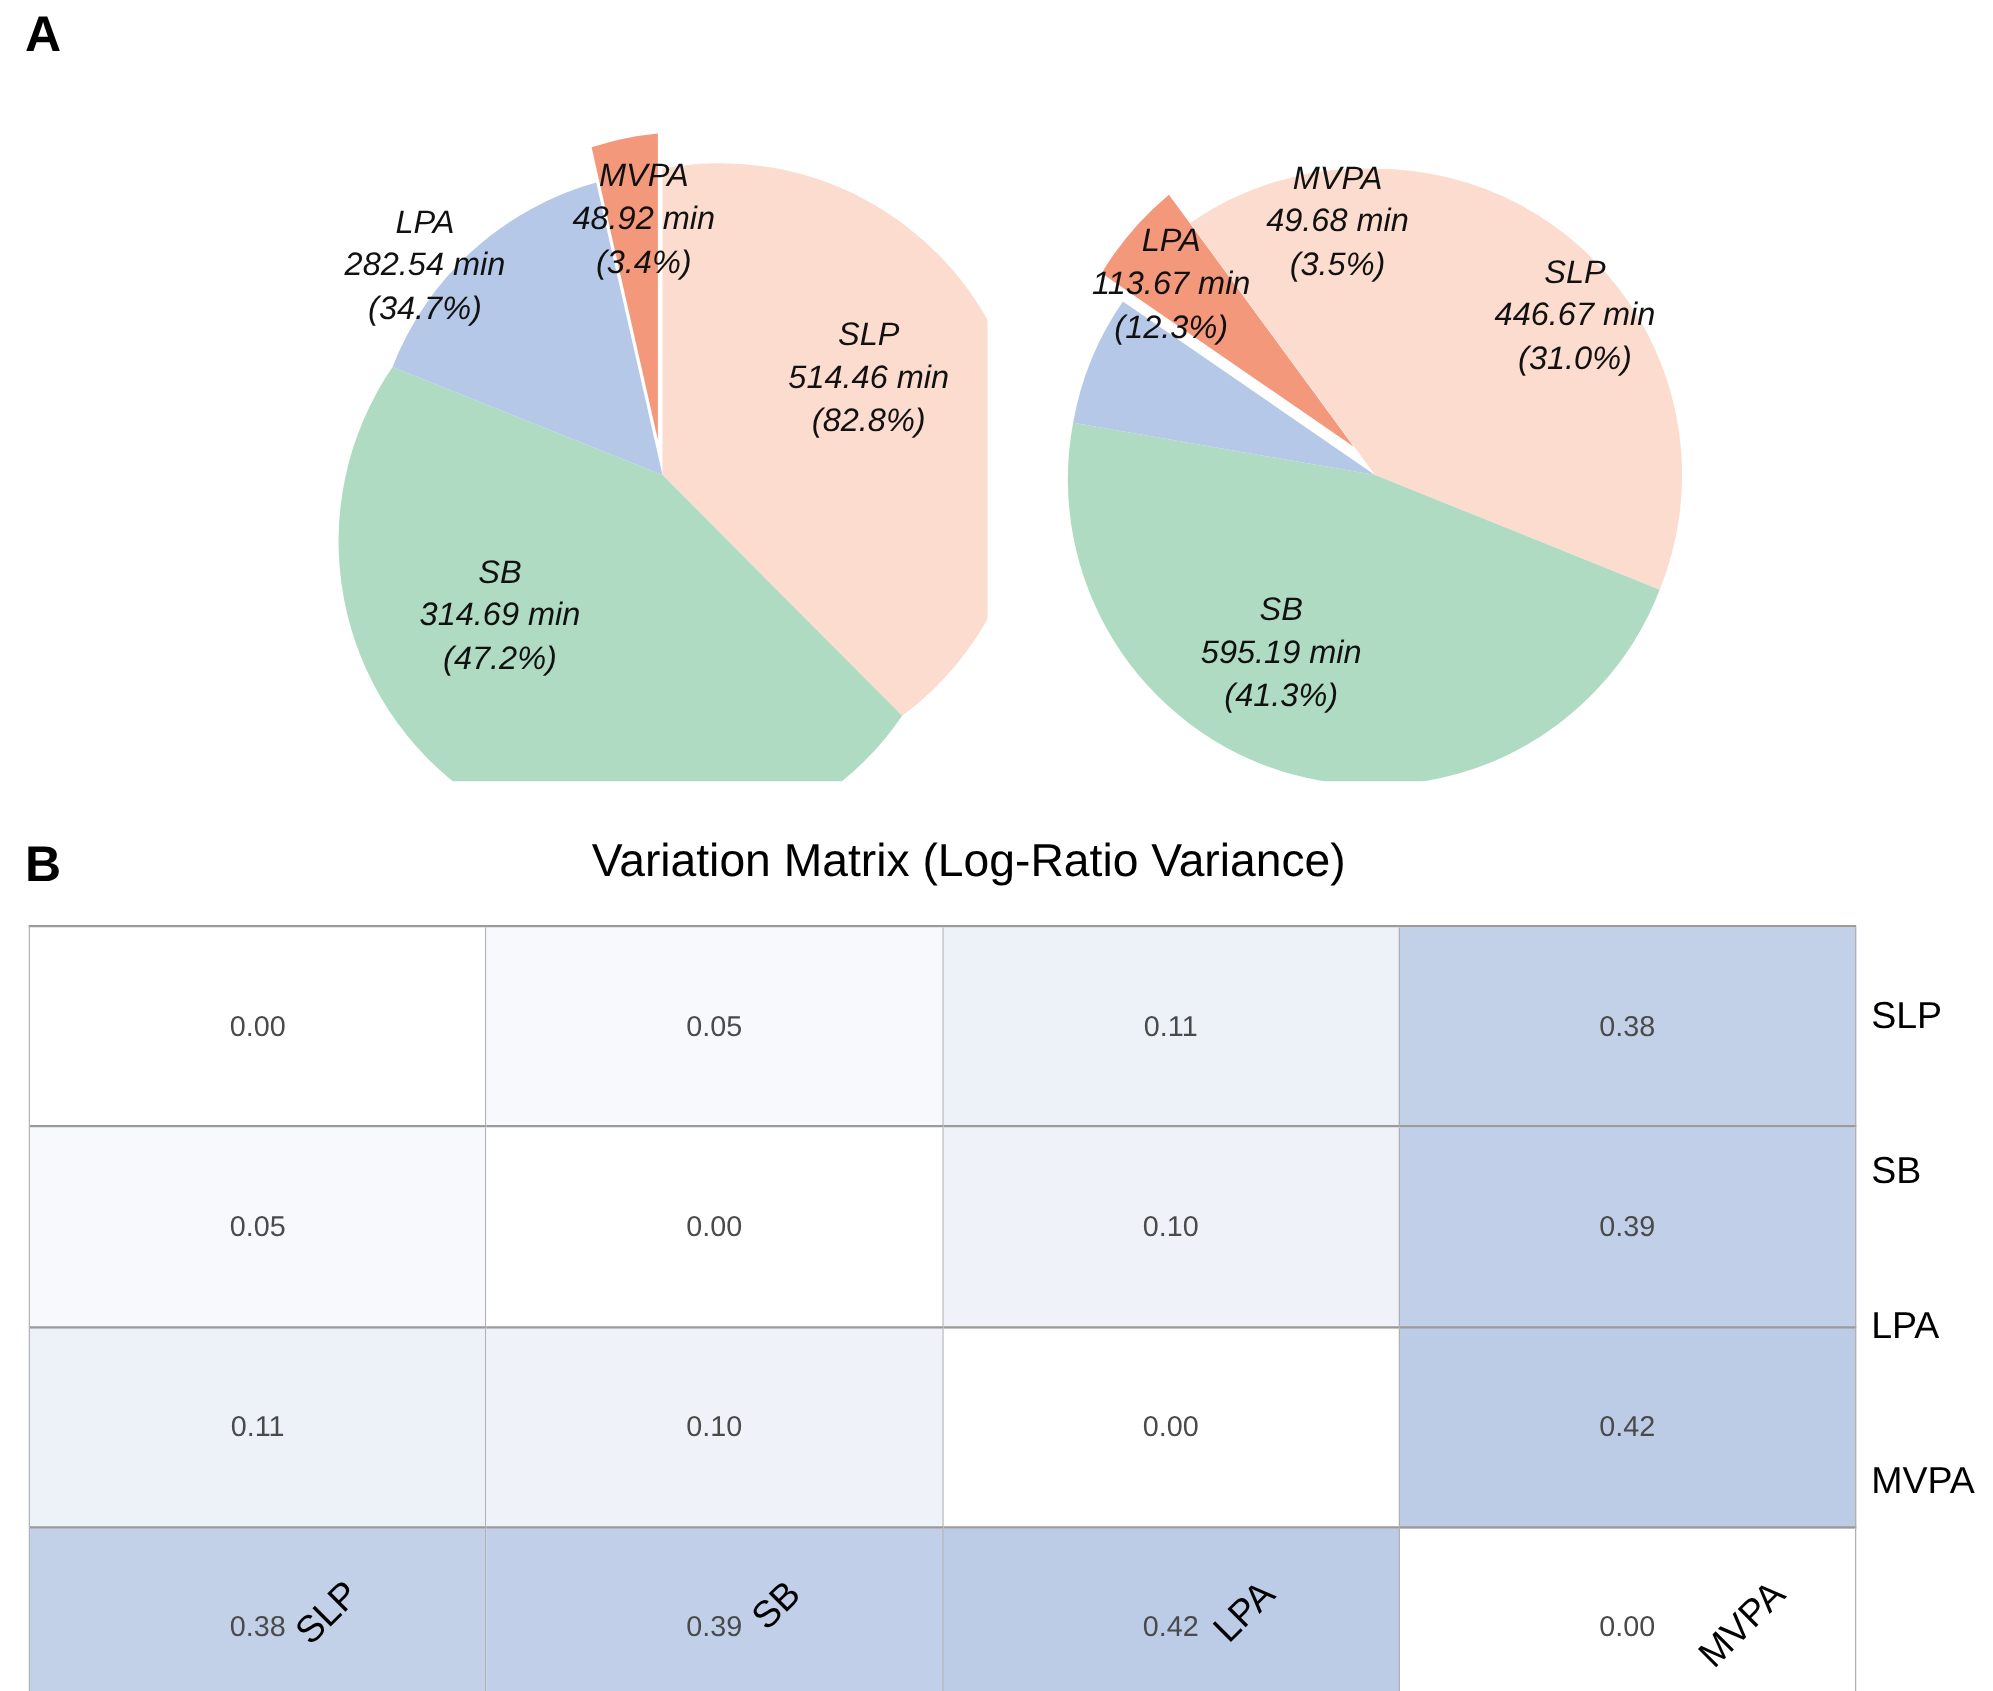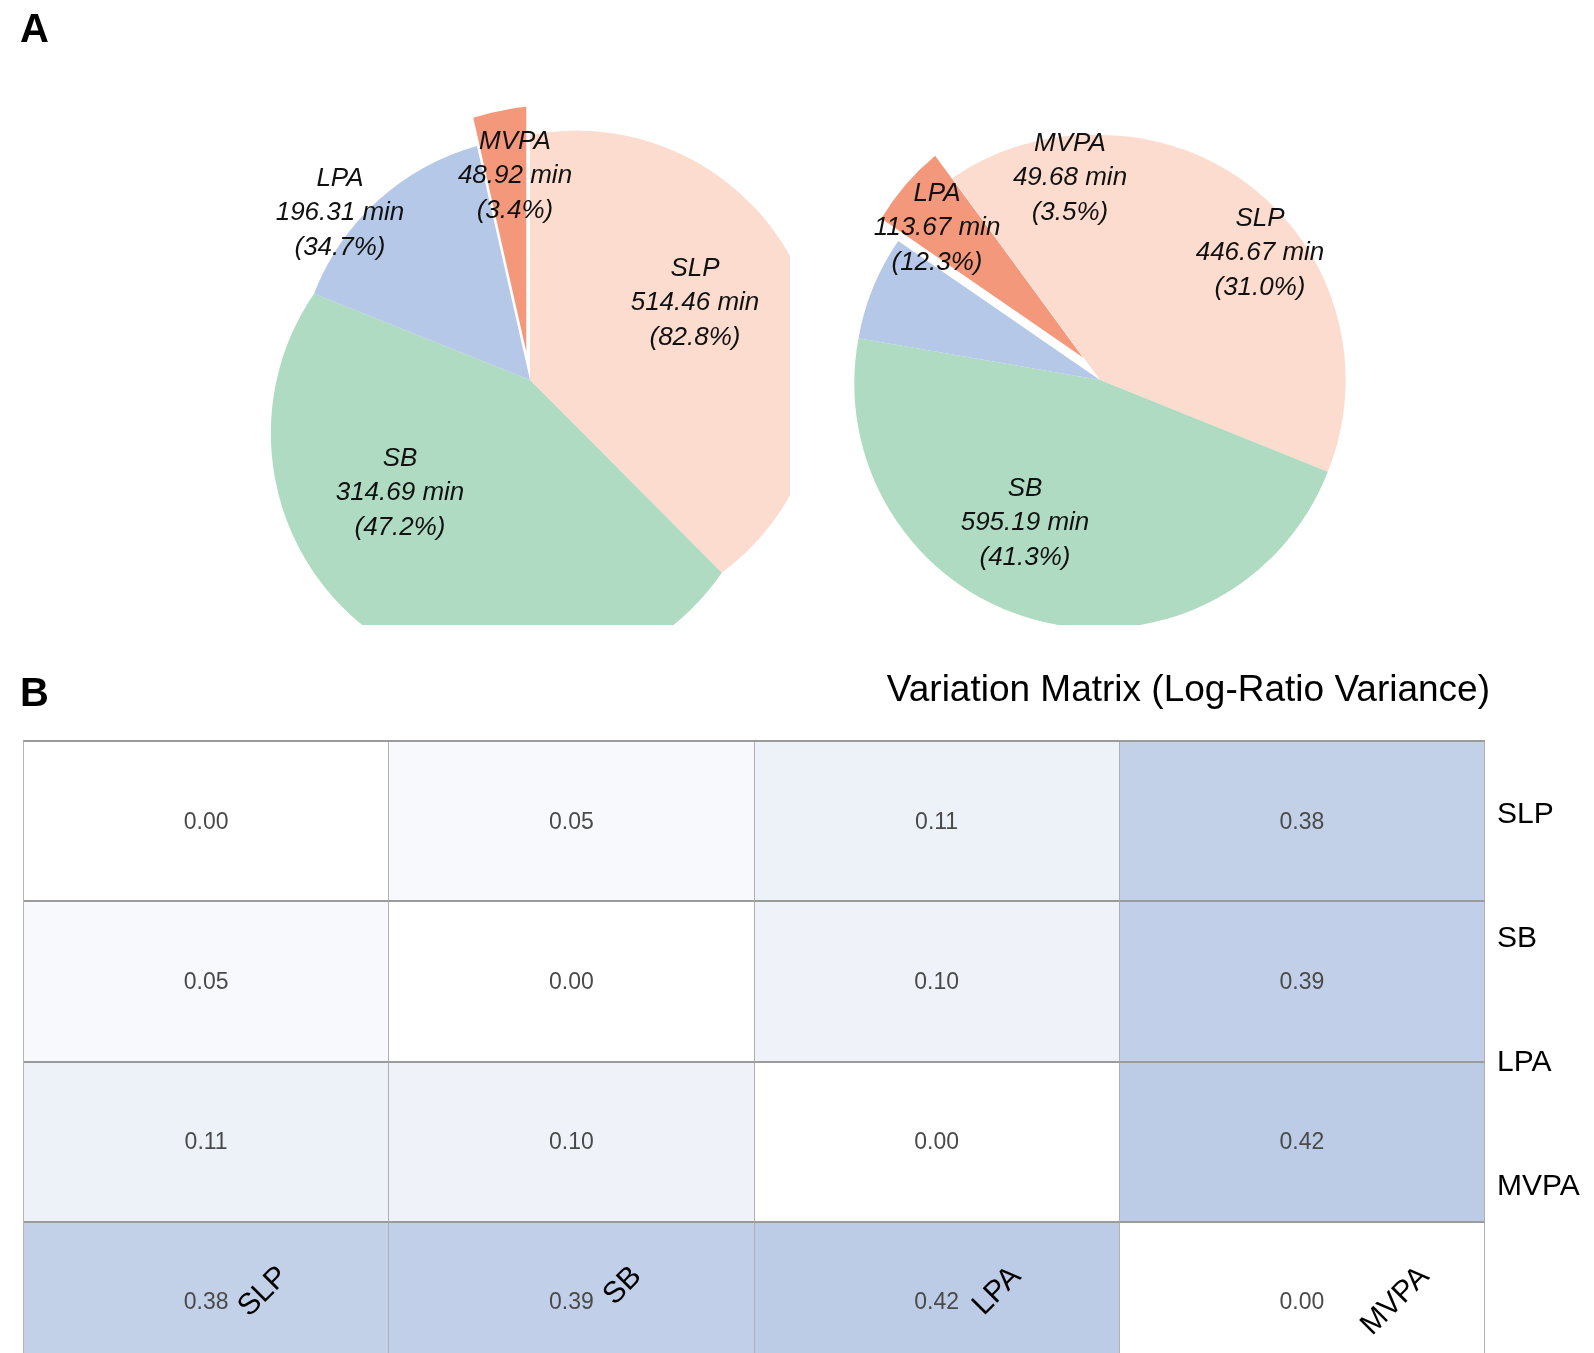--- a/index.html
+++ b/index.html
@@ -72,21 +72,21 @@
     position: absolute;
     left: 0; top: 660px;
     width: 1594px;
     height: 693px;
   }
   #panel-b-title {
     position: absolute;
     left: 60px;
     top: 10px;
     width: 1430px;
-    text-align: right;
+    text-align: center;
     font-size: 37px;
     line-height: 1.05;
     color: #000;
     white-space: nowrap;
   }
 
   #heatmap {
     position: absolute;
     left: 23px;
     top: 80px;
@@ -158,21 +158,21 @@
     </div>
 
     <div class="pie-label" style="left:15px; top:345px; width:230px;">
       <span class="lbl-name">SB</span>
       <span class="lbl-val">314.69 min</span>
       <span class="lbl-pct">(47.2%)</span>
     </div>
 
     <div class="pie-label" style="left:-45px; top:65px; width:230px;">
       <span class="lbl-name">LPA</span>
-      <span class="lbl-val">196.31 min</span>
+      <span class="lbl-val">282.54 min</span>
       <span class="lbl-pct">(34.7%)</span>
     </div>
 
     <div class="pie-label" style="left:130px; top:28px; width:230px;">
       <span class="lbl-name">MVPA</span>
       <span class="lbl-val">48.92 min</span>
       <span class="lbl-pct">(3.4%)</span>
     </div>
   </div>
 

